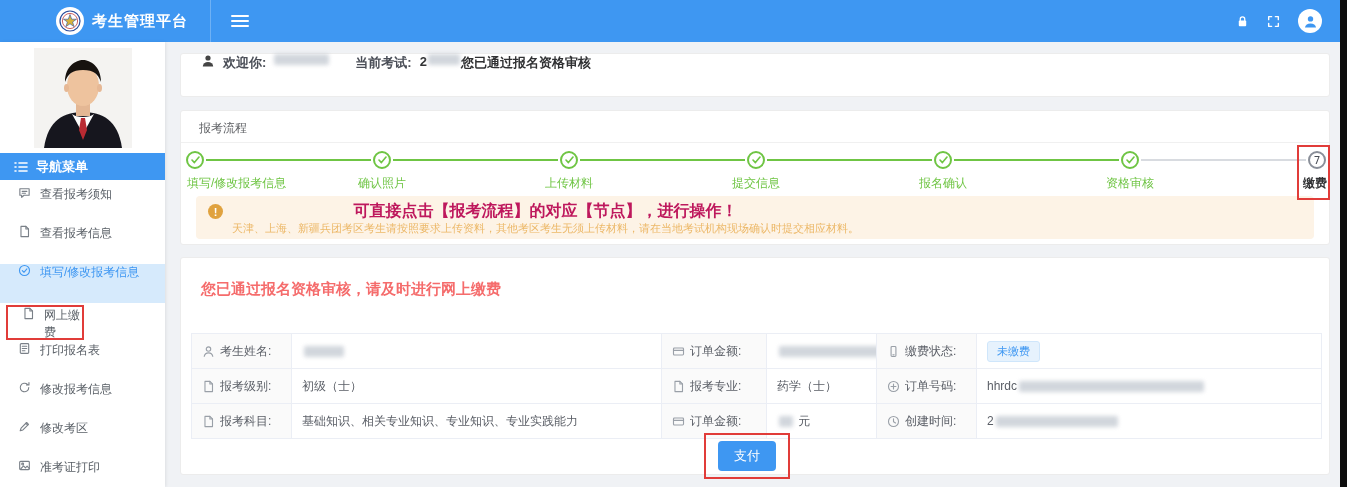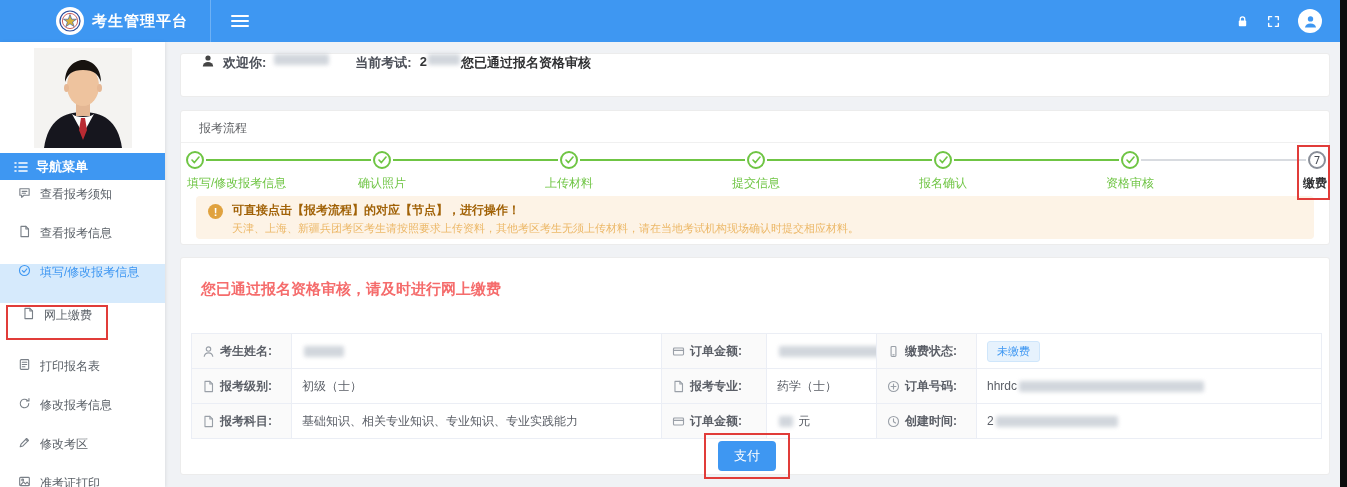--- a/index.html
+++ b/index.html
@@ -22,21 +22,21 @@
 
   
   #sidebar { position:absolute; left:0; top:42px; width:165px; height:445px; background:#fff; box-shadow:1px 0 3px rgba(0,0,0,.08); z-index:5; }
   #photo-wrap { width:100%; display:flex; justify-content:center; padding-top:6px; }
   #nav-header { margin-top:5px; height:27px; background:#3e97f2; color:#fff; font-size:13px; font-weight:bold; display:flex; align-items:center; gap:8px; padding-left:14px; }
   #side-menu { padding-top:6px; }
   .menu-item { height:39px; display:flex; align-items:flex-start; gap:9px; padding-left:18px; font-size:12px; color:#595f66; cursor:pointer; }
   .menu-item .i { color:#7a8088; display:flex; }
   .menu-item.active { background:#d6eafc; color:#3e97f2; }
   .menu-item.active .i { color:#3e97f2; }
-  .menu-item.annotated { border:2px solid #e13c39; padding-left:14px; margin-left:6px; width:102px; height:35px; margin-top:2px; margin-bottom:18px; }
+  .menu-item.annotated { border:2px solid #e13c39; padding-left:14px; margin-left:6px; width:78px; height:35px; margin-top:2px; margin-bottom:2px; }
 
   
   .panel { position:absolute; background:#fff; border-radius:3px; border:1px solid #ececec; }
   #panel-welcome { left:180px; top:53px; width:1150px; height:44px; display:flex; align-items:flex-start; padding-left:20px; font-size:13px; color:#5a5e66; }
   #panel-welcome .i { color:#444; margin-right:8px; display:flex; }
   .w-label { font-weight:bold; color:#4a4e57; }
   .w-strong { font-weight:bold; color:#303133; }
   #panel-welcome .gap { width:26px; }
 
   #panel-steps { left:180px; top:110px; width:1150px; height:135px; }
@@ -46,30 +46,30 @@
   .step-circle { position:absolute; top:8px; width:18px; height:18px; border-radius:50%; background:#fff; border:2px solid #6fc544; color:#6fc544; display:flex; align-items:center; justify-content:center; z-index:2; cursor:pointer; }
   .step-circle.pending { border-color:#8a8f99; color:#4a4e57; font-size:11px; font-family:"DejaVu Sans Mono",monospace; }
   .step-line { position:absolute; top:16px; height:2px; background:#6fc544; z-index:1; }
   .step-line.gray { background:#d8dbe0; }
   .step-label { position:absolute; top:32px; font-size:12px; color:#6fc544; white-space:nowrap; cursor:pointer; }
   .step-label.pending { color:#303133; font-weight:bold; }
   #step7-annotation { position:absolute; left:1116px; top:2px; width:33px; height:55px; border:2px solid #e13c39; z-index:3; }
 
   #notice { position:absolute; left:15px; right:15px; top:85px; height:43px; background:#fdf3e6; border-radius:4px; display:flex; padding:7px 12px 0 12px; gap:9px; }
   #notice-icon { width:15px; height:15px; border-radius:50%; background:#e0a23f; color:#fff; font-size:11px; font-weight:bold; display:flex; align-items:center; justify-content:center; flex:0 0 auto; margin-top:1px; }
-  #notice-title { font-size:12px; font-weight:bold; color:#a16207; line-height:15px; }
+  #notice-title { font-size:16px; font-weight:bold; color:#be185d; line-height:15px;text-align:center; }
   #notice-body { font-size:11px; color:#ecb868; margin-top:3px; }
 
   #panel-main { left:180px; top:257px; width:1150px; height:218px; }
   #result-heading { position:absolute; left:20px; top:22px; font-size:15px; font-weight:bold; color:#f56c6c; }
 
   
   #info-table { position:absolute; left:10px; top:75px; width:1130px; border-collapse:collapse; table-layout:fixed; font-size:12px; }
   #info-table td { border:1px solid #ebeef5; height:35px; padding:0 10px; color:#5a5e66; overflow:hidden; white-space:nowrap; }
-  td.lbl { background:#fafafa;font-weight:bold; }
+  td.lbl { background:#fafafa; }
   td.lbl .cellwrap { display:flex; align-items:center; gap:5px; }
   td.lbl .i { color:#9aa0a8; display:flex; flex:0 0 auto; }
   .blur { display:inline-block; height:11px; border-radius:2px; background:#c6ccd4; filter:blur(2px); opacity:.8; vertical-align:middle; }
   .badge { display:inline-block; background:#e6f2fd; color:#3e97f2; border:1px solid #cfe6fb; border-radius:3px; padding:2px 9px; font-size:11px; filter:blur(.4px); }
 
   
   #pay-row { position:absolute; left:0; right:16px; top:175px; display:flex; justify-content:center; }
   #pay-annotation { border:2px solid #e13c39; padding:6px 12px; }
   #pay-button { background:#3e97f2; color:#fff; border:none; border-radius:4px; font-size:13px; padding:6px 16px; cursor:pointer; font-family:inherit; }
 

